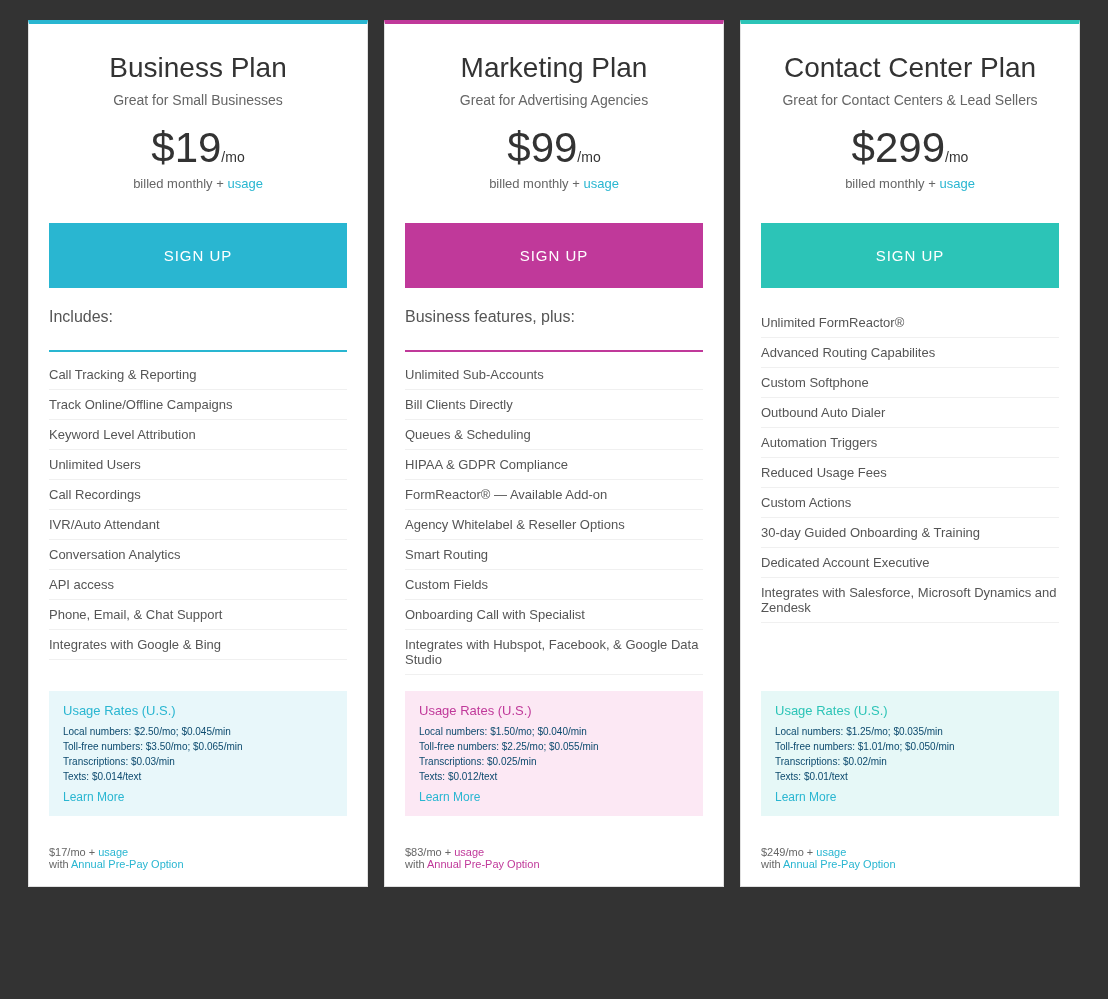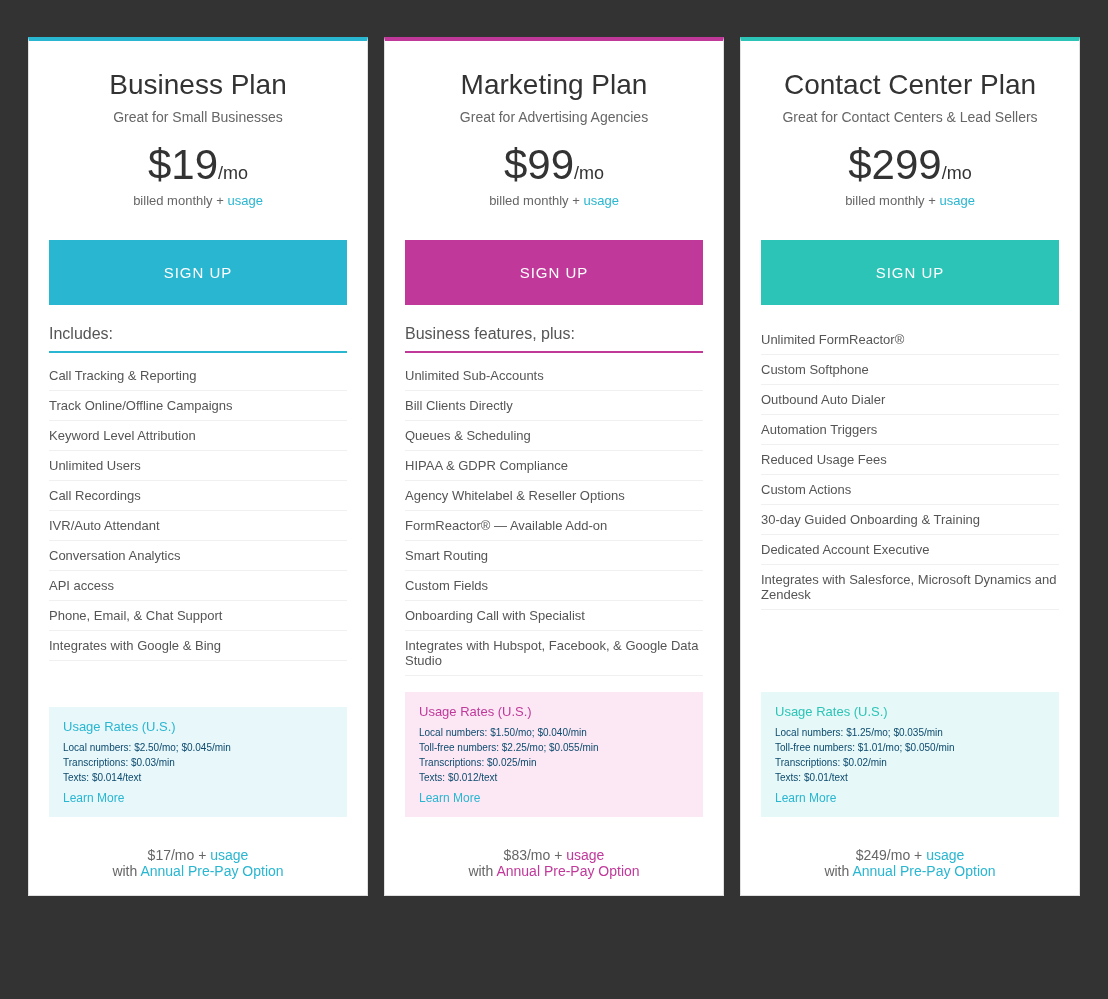--- a/index.html
+++ b/index.html
@@ -6,21 +6,21 @@
     body {
       background: #333;
       font-family: 'Helvetica Neue', Arial, sans-serif;
       padding: 20px;
       min-height: 999px;
     }
     .plans-container {
       display: flex;
       gap: 0;
       max-width: 1108px;
-      margin: 17px auto;
+      margin: 0 auto;
     }
     .plan-card {
       background: #fff;
       flex: 1;
       display: flex;
       flex-direction: column;
       border: 1px solid #e0e0e0;
       margin: 0 8px;
     }
     .plan-header {
@@ -38,21 +38,21 @@
       color: #666;
       margin-bottom: 16px;
     }
     .plan-price {
       font-size: 42px;
       font-weight: 300;
       color: #333;
       margin-bottom: 4px;
     }
     .plan-price .per-mo {
-      font-size: 18px;
+      font-size: 14px;
     }
     .billing-note {
       font-size: 13px;
       color: #666;
       margin-bottom: 16px;
     }
     .billing-note a, .usage-link {
       color: #29b6d1;
       text-decoration: none;
     }
@@ -73,21 +73,21 @@
     .btn-purple { background: #c0399a; }
     .btn-teal { background: #2cc4b7; }
     .features-section {
       padding: 20px 20px 0;
       flex: 1;
     }
     .features-heading {
       font-size: 16px;
       color: #555;
       margin-bottom: 8px;
-      padding-bottom: 8px;
+      padding-bottom: 24px;
     }
     .features-heading-blue { border-bottom: 2px solid #29b6d1; }
     .features-heading-purple { border-bottom: 2px solid #c0399a; }
     .features-heading-teal { border-bottom: 2px solid #2cc4b7; }
     .feature-item {
       font-size: 13px;
       color: #555;
       padding: 7px 0;
       border-bottom: 1px solid #f0f0f0;
     }
@@ -114,23 +114,22 @@
       color: #0c4a6e;
     }
     .learn-more {
       display: inline-block;
       margin-top: 6px;
       font-size: 12px;
       color: #29b6d1;
       text-decoration: none;
     }
     .annual-section {
-      text-align: center;
       padding: 14px 20px 16px;
-      font-size: 14px;
+      font-size: 11px;
       color: #666;
     }
     .annual-link {
       color: #29b6d1;
       text-decoration: none;
     }
     .annual-link-purple { color: #c0399a; }
     .plan-card-top-border-blue { border-top: 4px solid #29b6d1; }
     .plan-card-top-border-purple { border-top: 4px solid #c0399a; }
     .plan-card-top-border-teal { border-top: 4px solid #2cc4b7; }
@@ -153,57 +152,58 @@
         <div class="feature-item">Track Online/Offline Campaigns</div>
         <div class="feature-item">Keyword Level Attribution</div>
         <div class="feature-item">Unlimited Users</div>
         <div class="feature-item">Call Recordings</div>
         <div class="feature-item">IVR/Auto Attendant</div>
         <div class="feature-item">Conversation Analytics</div>
         <div class="feature-item">API access</div>
         <div class="feature-item">Phone, Email, &amp; Chat Support</div>
         <div class="feature-item">Integrates with Google &amp; Bing</div>
       </div>
-      <div class="usage-box usage-box-blue"><div class="usage-title usage-title-blue">Usage Rates (U.S.)</div><div class="usage-row">Local numbers: $2.50/mo; $0.045/min</div><div class="usage-row">Transcriptions: $0.03/min</div><div class="usage-row">Texts: $0.014/text</div><a href="#" class="learn-more">Learn More</a></div>
+      <div class="usage-box usage-box-blue"><div class="usage-title usage-title-blue">Usage Rates (U.S.)</div><div class="usage-row">Local numbers: $2.50/mo; $0.045/min</div><div class="usage-row">Toll-free numbers: $3.50/mo; $0.065/min</div><div class="usage-row">Transcriptions: $0.03/min</div><div class="usage-row">Texts: $0.014/text</div><a href="#" class="learn-more">Learn More</a></div>
       <div class="annual-section">$17/mo + <a href="#" class="annual-link">usage</a><br><span>with <a href="#" class="annual-link">Annual Pre-Pay Option</a></span></div>
     </div>
     <div class="plan-card plan-card-top-border-purple">
       <div class="plan-header">
         <div class="plan-name">Marketing Plan</div>
         <div class="plan-tagline">Great for Advertising Agencies</div>
         <div class="plan-price">$99<span class="per-mo">/mo</span></div>
         <div class="billing-note">billed monthly + <a href="#" class="usage-link">usage</a></div>
       </div>
       <button class="signup-btn btn-purple">SIGN UP</button>
       <div class="features-section">
         <div class="features-heading features-heading-purple">Business features, plus:</div>
         <div class="feature-item">Unlimited Sub-Accounts</div>
         <div class="feature-item">Bill Clients Directly</div>
         <div class="feature-item">Queues &amp; Scheduling</div>
         <div class="feature-item">HIPAA &amp; GDPR Compliance</div>
+        <div class="feature-item">FormReactor® — Available Add-on</div>
         <div class="feature-item">Agency Whitelabel &amp; Reseller Options</div>
-        <div class="feature-item">FormReactor® — Available Add-on</div>
         <div class="feature-item">Smart Routing</div>
         <div class="feature-item">Custom Fields</div>
         <div class="feature-item">Onboarding Call with Specialist</div>
         <div class="feature-item">Integrates with Hubspot, Facebook, &amp; Google Data Studio</div>
       </div>
       <div class="usage-box usage-box-purple"><div class="usage-title usage-title-purple">Usage Rates (U.S.)</div><div class="usage-row">Local numbers: $1.50/mo; $0.040/min</div><div class="usage-row">Toll-free numbers: $2.25/mo; $0.055/min</div><div class="usage-row">Transcriptions: $0.025/min</div><div class="usage-row">Texts: $0.012/text</div><a href="#" class="learn-more">Learn More</a></div>
       <div class="annual-section">$83/mo + <a href="#" class="annual-link annual-link-purple">usage</a><br><span>with <a href="#" class="annual-link annual-link-purple">Annual Pre-Pay Option</a></span></div>
     </div>
     <div class="plan-card plan-card-top-border-teal">
       <div class="plan-header">
         <div class="plan-name">Contact Center Plan</div>
         <div class="plan-tagline">Great for Contact Centers &amp; Lead Sellers</div>
         <div class="plan-price">$299<span class="per-mo">/mo</span></div>
         <div class="billing-note">billed monthly + <a href="#" class="usage-link">usage</a></div>
       </div>
       <button class="signup-btn btn-teal">SIGN UP</button>
       <div class="features-section">
         <div class="feature-item">Unlimited FormReactor®</div>
+        <div class="feature-item">Advanced Routing Capabilites</div>
         <div class="feature-item">Custom Softphone</div>
         <div class="feature-item">Outbound Auto Dialer</div>
         <div class="feature-item">Automation Triggers</div>
         <div class="feature-item">Reduced Usage Fees</div>
         <div class="feature-item">Custom Actions</div>
         <div class="feature-item">30-day Guided Onboarding &amp; Training</div>
         <div class="feature-item">Dedicated Account Executive</div>
         <div class="feature-item">Integrates with Salesforce, Microsoft Dynamics and Zendesk</div>
       </div>
       <div class="usage-box usage-box-teal"><div class="usage-title usage-title-teal">Usage Rates (U.S.)</div><div class="usage-row">Local numbers: $1.25/mo; $0.035/min</div><div class="usage-row">Toll-free numbers: $1.01/mo; $0.050/min</div><div class="usage-row">Transcriptions: $0.02/min</div><div class="usage-row">Texts: $0.01/text</div><a href="#" class="learn-more">Learn More</a></div>

